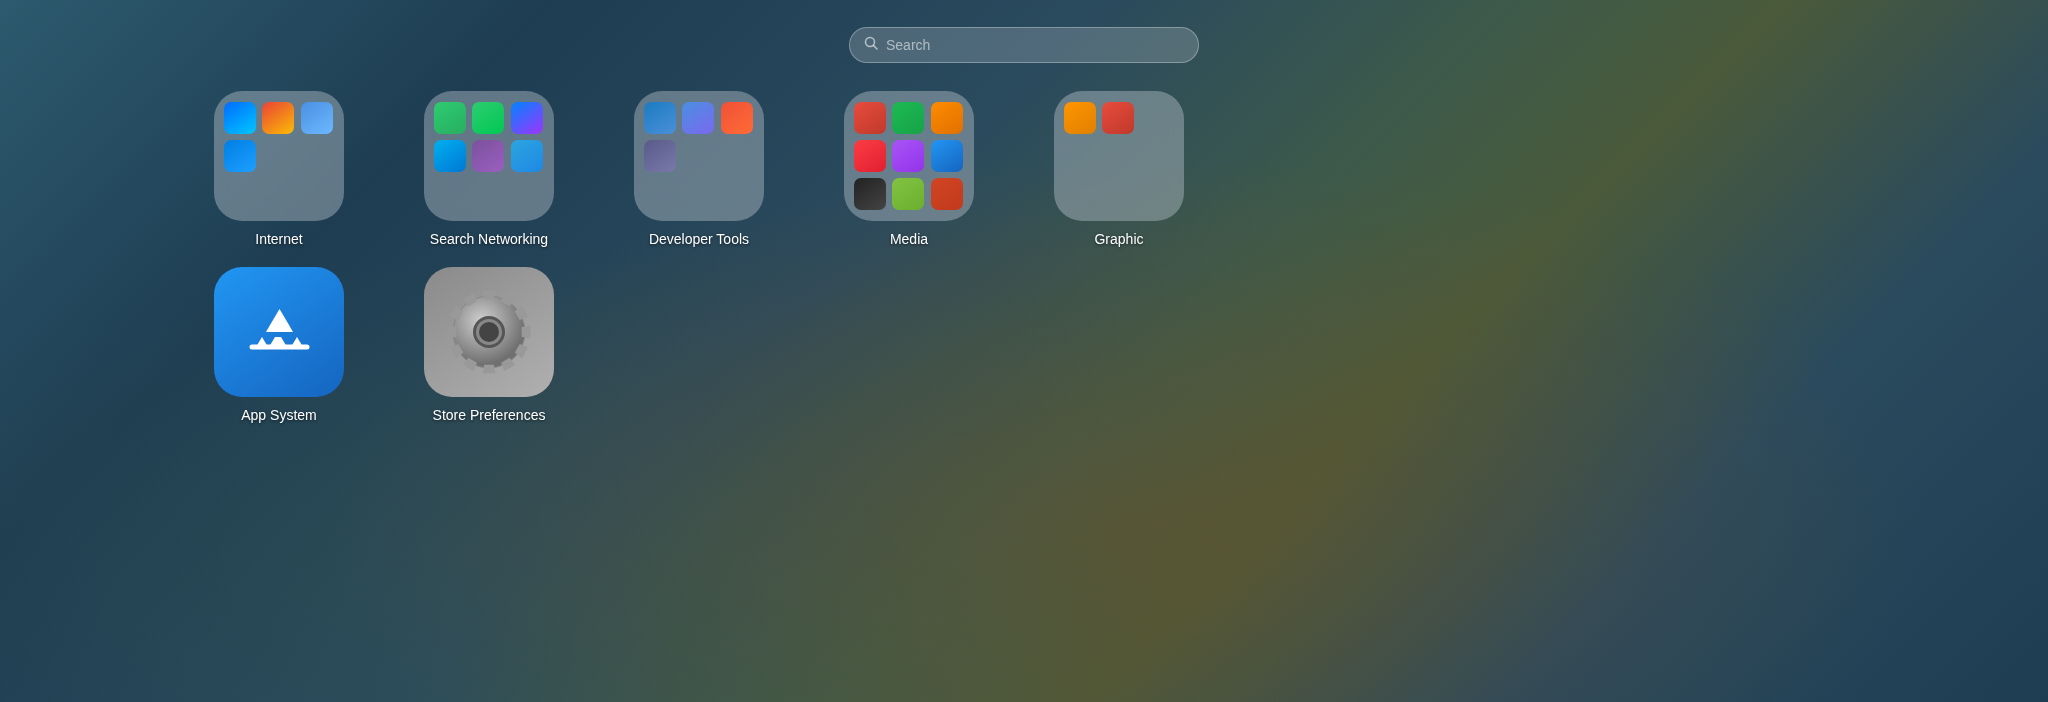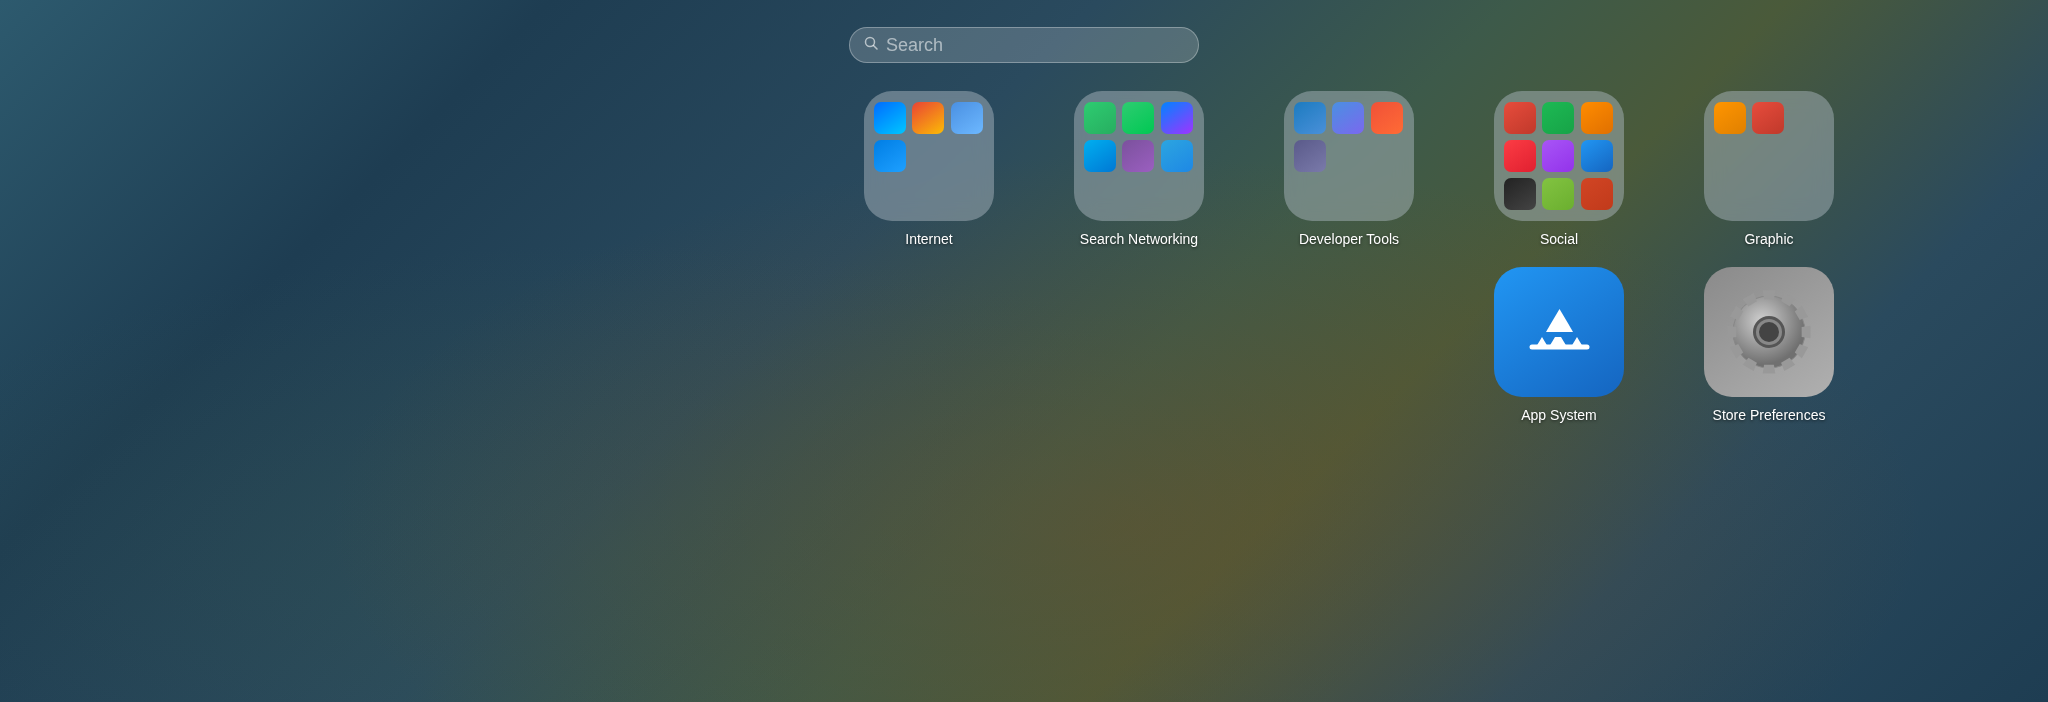--- a/index.html
+++ b/index.html
@@ -41,21 +41,21 @@
       align-items: center;
       padding: 0 14px;
       gap: 8px;
     }
 
     .search-bar input {
       background: transparent;
       border: none;
       outline: none;
       color: rgba(255,255,255,0.7);
-      font-size: 18px;
+      font-size: 14px;
       flex: 1;
     }
 
     .search-bar input::placeholder {
       color: rgba(255,255,255,0.55);
     }
 
     .search-icon-svg {
       color: rgba(255,255,255,0.55);
       flex-shrink: 0;
@@ -66,21 +66,21 @@
       flex-direction: column;
       align-items: center;
       gap: 0;
       padding: 28px 60px 0;
       position: relative;
       z-index: 10;
     }
 
     .row {
       display: flex;
-      justify-content: flex-end;
+      justify-content: flex-start;
       gap: 0;
       width: 100%;
       max-width: 1700px;
     }
 
     .app-item {
       display: flex;
       flex-direction: column;
       align-items: center;
       width: 210px;
@@ -287,21 +287,21 @@
           <div class="mini-app cloudstorage"></div>
           <div class="mini-app spotify"></div>
           <div class="mini-app vlc"></div>
           <div class="mini-app music"></div>
           <div class="mini-app podcasts"></div>
           <div class="mini-app quicktime"></div>
           <div class="mini-app appleTV"></div>
           <div class="mini-app reeder"></div>
           <div class="mini-app powerpoint"></div>
         </div>
-        <div class="app-label">Social</div>
+        <div class="app-label">Media</div>
       </div>
       <div class="app-item">
         <div class="app-icon-wrapper folder-icon">
           <div class="mini-app pencil"></div>
           <div class="mini-app art"></div>
           <div class="mini-app " style="background: transparent;"></div>
           <div class="mini-app " style="background: transparent;"></div>
           <div class="mini-app " style="background: transparent;"></div>
           <div class="mini-app " style="background: transparent;"></div>
           <div class="mini-app " style="background: transparent;"></div>

